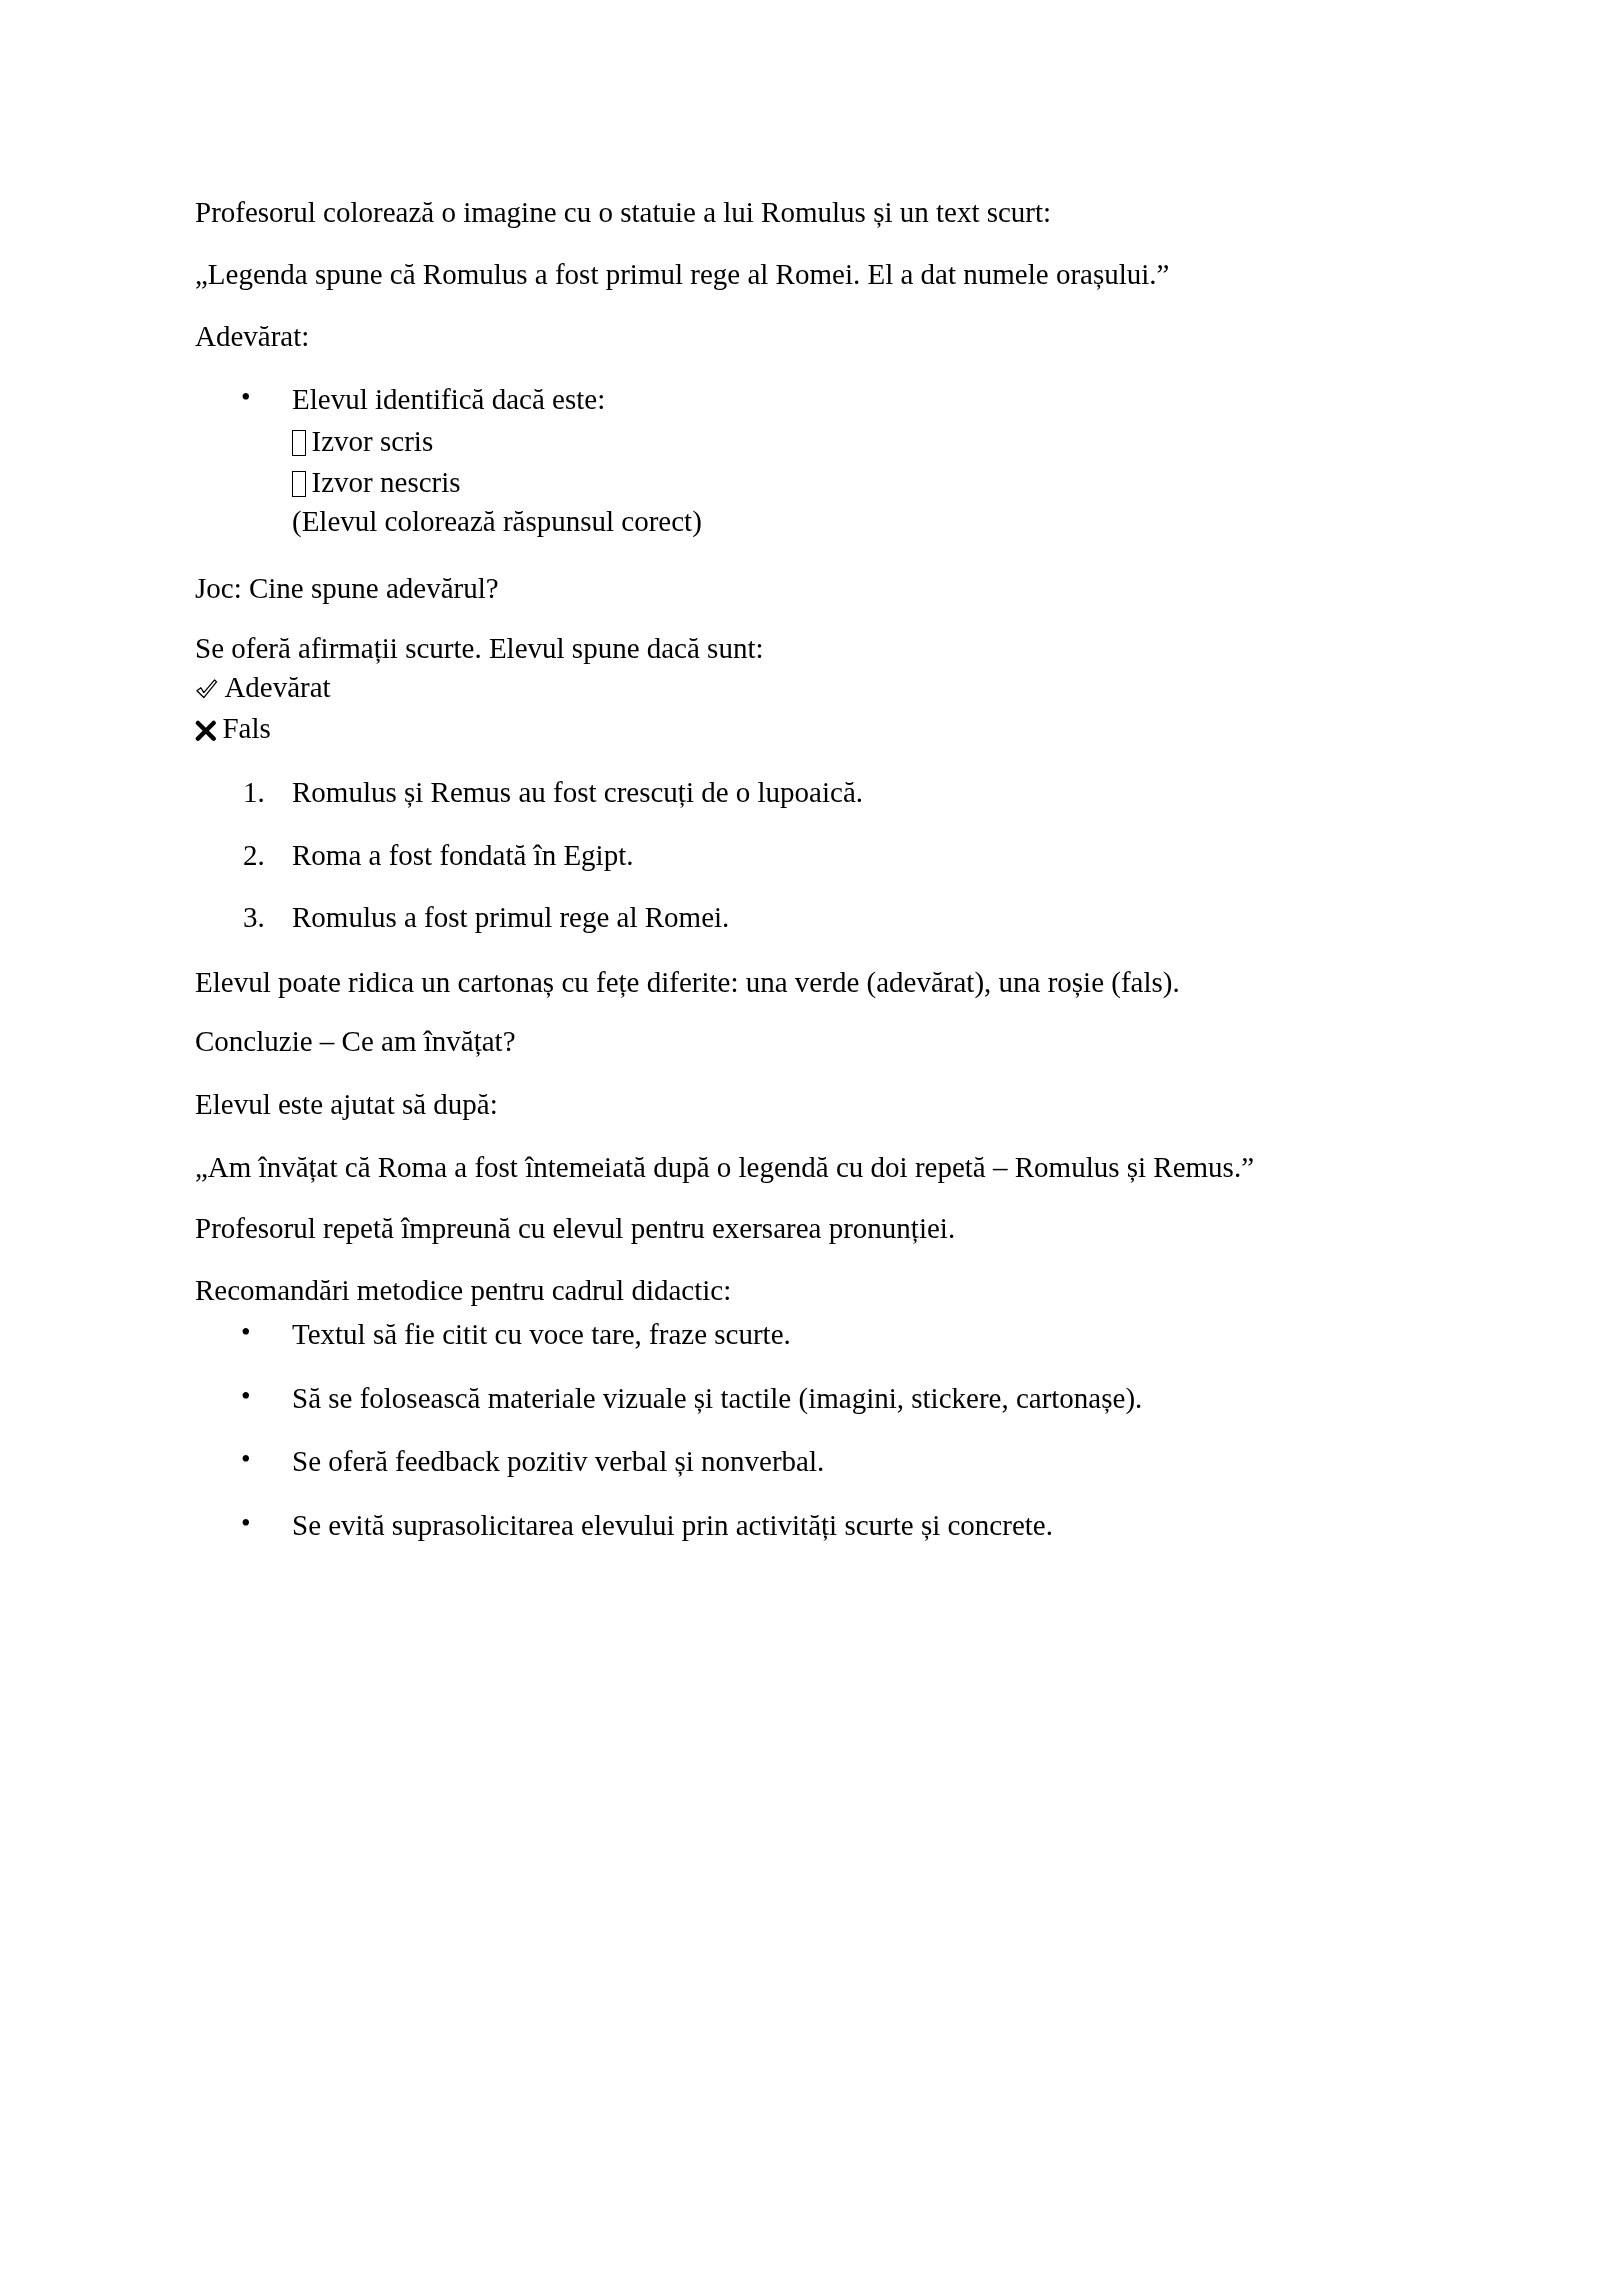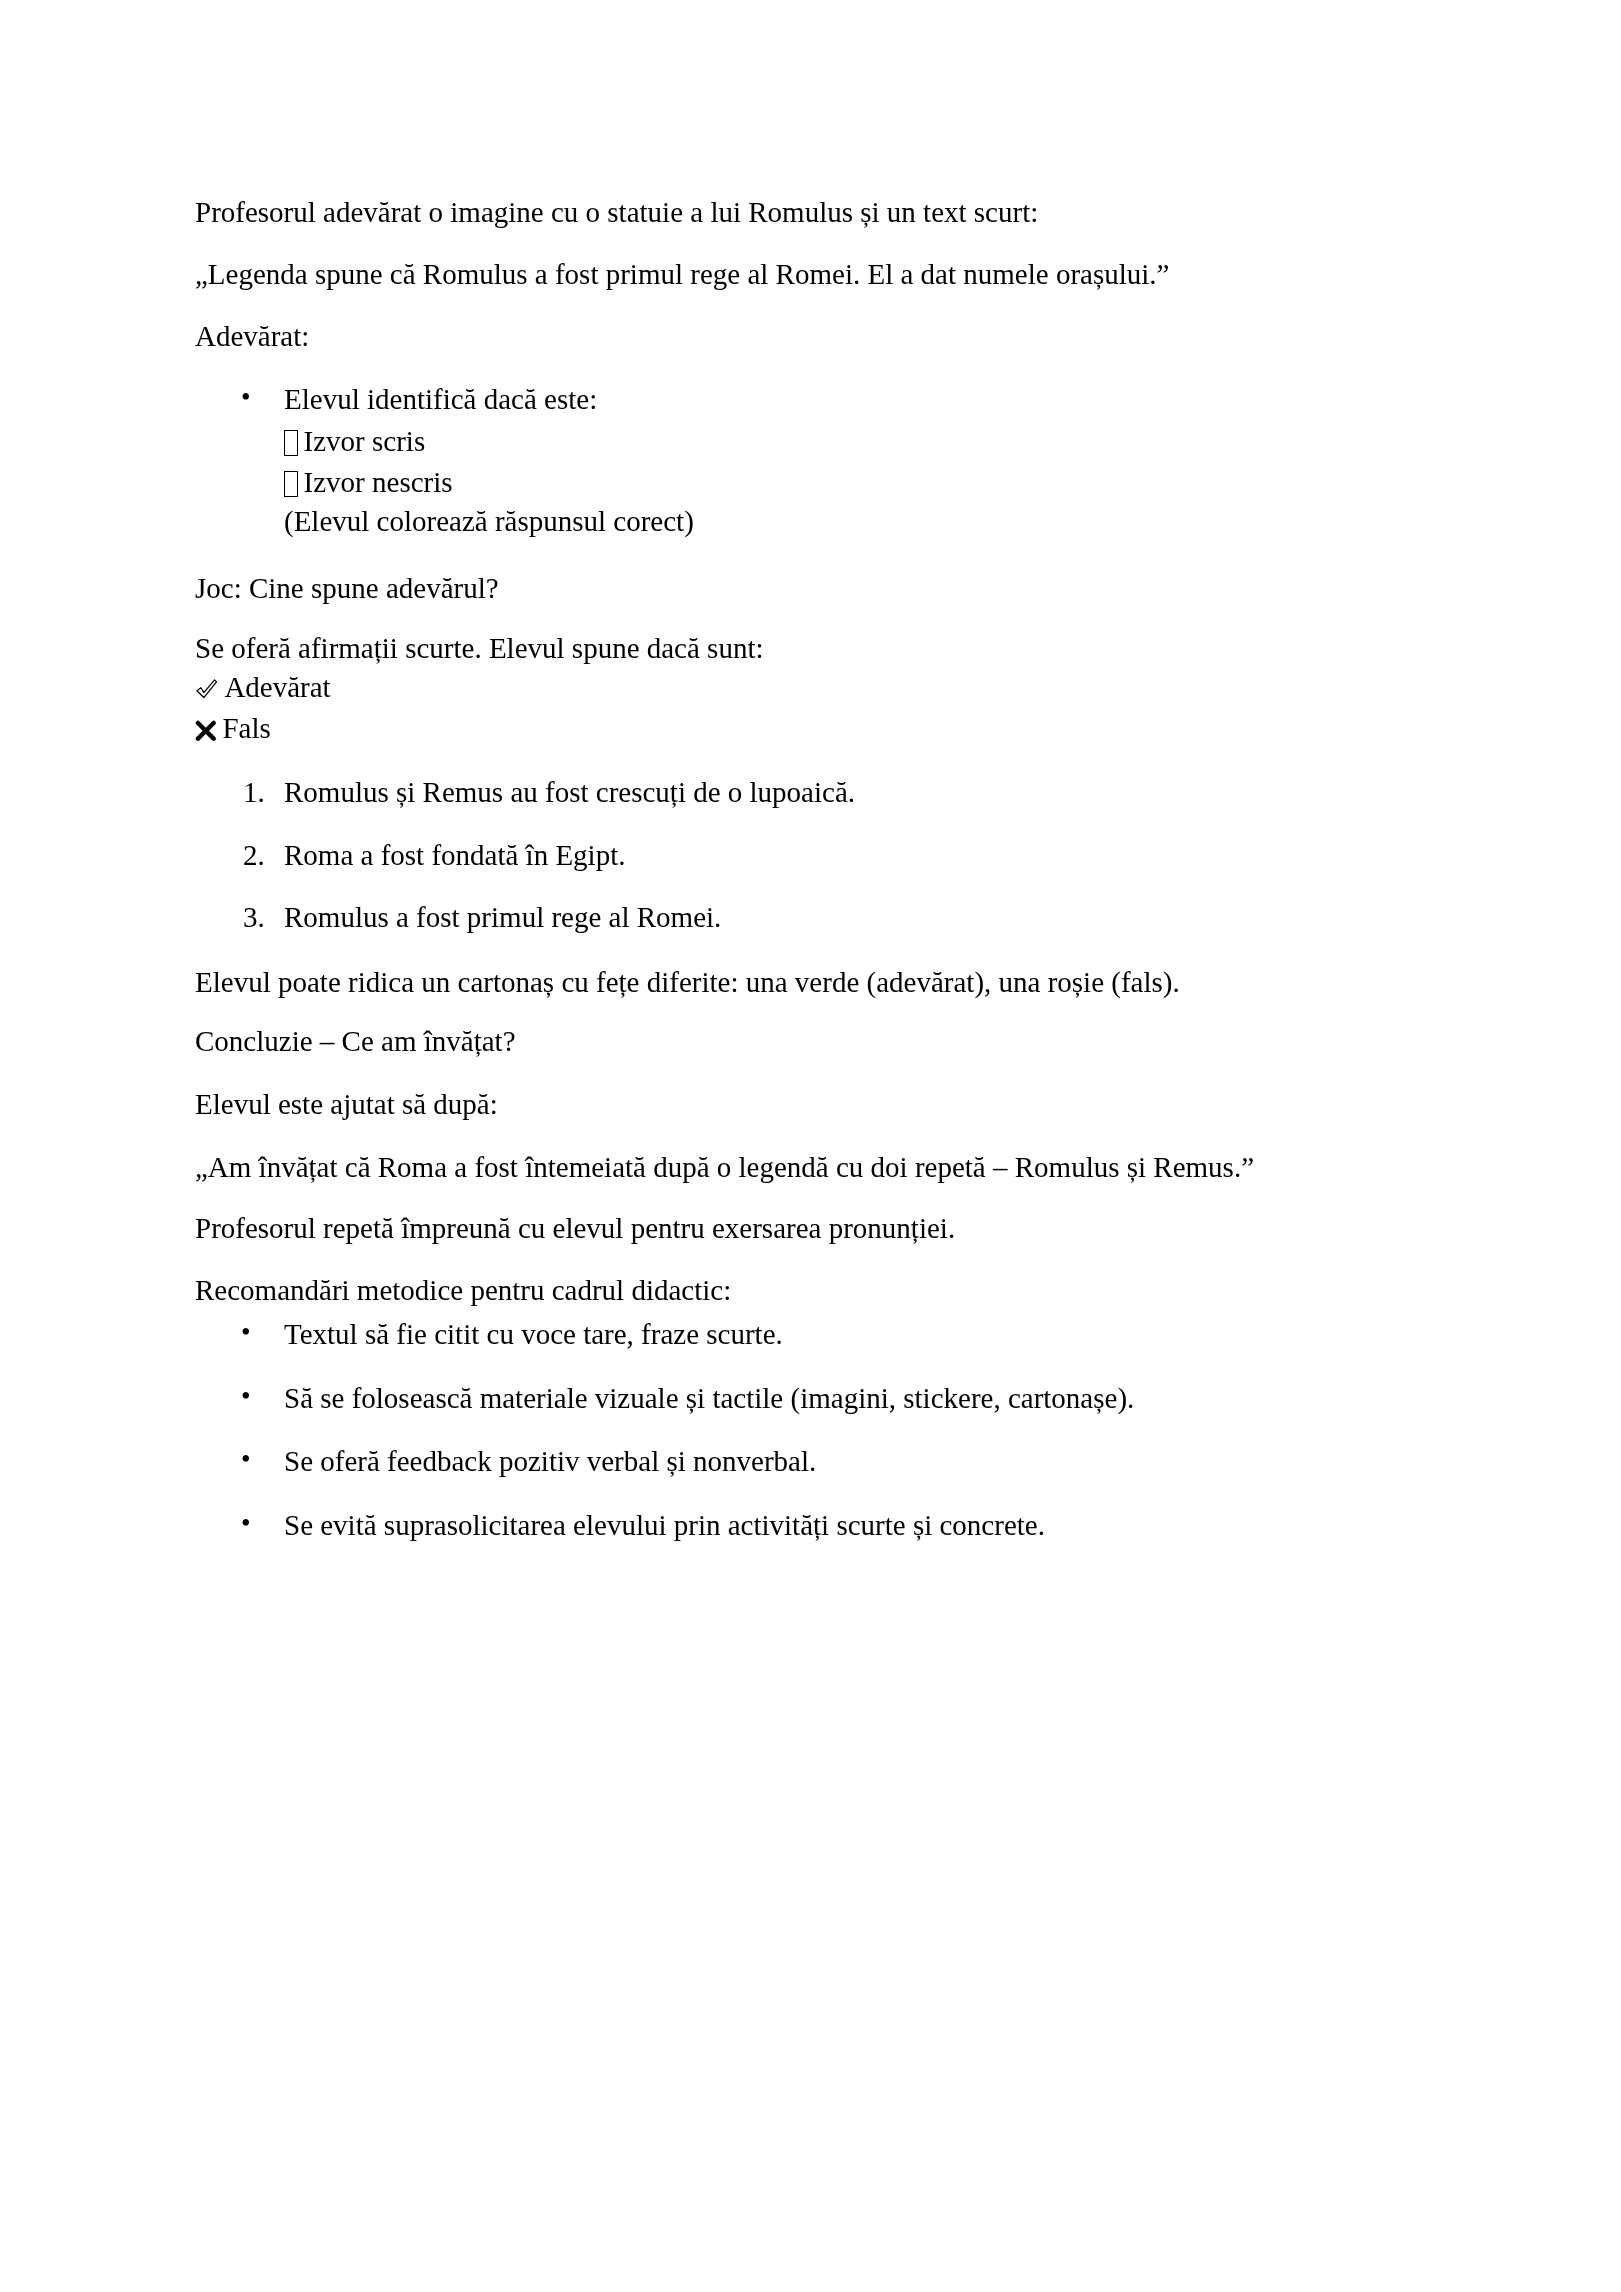--- a/index.html
+++ b/index.html
@@ -1,32 +1,32 @@
 <!DOCTYPE html>
 <html><head>
 <meta charset="utf-8">
 <style>
   html, body { margin: 0; padding: 0; background: #ffffff; }
   body { width: 1621px; height: 2293px; position: relative; overflow: hidden;
          font-family: "Liberation Serif", "DejaVu Serif", serif; color: #000; font-size: 29px; }
   .line { position: absolute; left: 195px; line-height: 41px; white-space: nowrap; }
-  .ind { left: 284px; text-align: center; }
+  .ind { left: 292px; text-align: center; }
   .b { font-weight: normal; }
   .marker { position: absolute; line-height: 41px; }
   .bullet { left: 241px; font-size: 27.4px; }
   .num { left: 243px; }
   .box { display: inline-block; width: 13.7px; height: 25.5px; border: 1.6px solid #000; vertical-align: -4.9px; margin-right: 5.9px; box-sizing: border-box; }
   .ico { display: inline-block; vertical-align: -3.9px; margin-right: 5.9px; }
 </style>
 </head>
 <body>
 
 <div>
 
-  <div class="line" style="top:192px"><span>Profesorul adevărat o imagine cu o </span><span class="b">statuie a lui Romulus</span><span> și un text scurt:</span></div>
+  <div class="line" style="top:192px"><span>Profesorul colorează o imagine cu o </span><span class="b">statuie a lui Romulus</span><span> și un text scurt:</span></div>
   <div class="line" style="top:254px">„Legenda spune că Romulus a fost primul rege al Romei. El a dat numele orașului.”</div>
 
   <div class="line b" style="top:316px">Adevărat:</div>
   <div class="marker bullet" style="top:377px">•</div>
   <div class="line ind" style="top:379px">Elevul identifică dacă este:</div>
   <div class="line ind" style="top:421px"><span class="box"></span><span>Izvor scris</span></div>
   <div class="line ind" style="top:462px"><span class="box"></span><span>Izvor nescris</span></div>
   <div class="line ind" style="top:501px">(Elevul colorează răspunsul corect)</div>
 
   <div class="line b" style="top:568px">Joc: Cine spune adevărul?</div>

